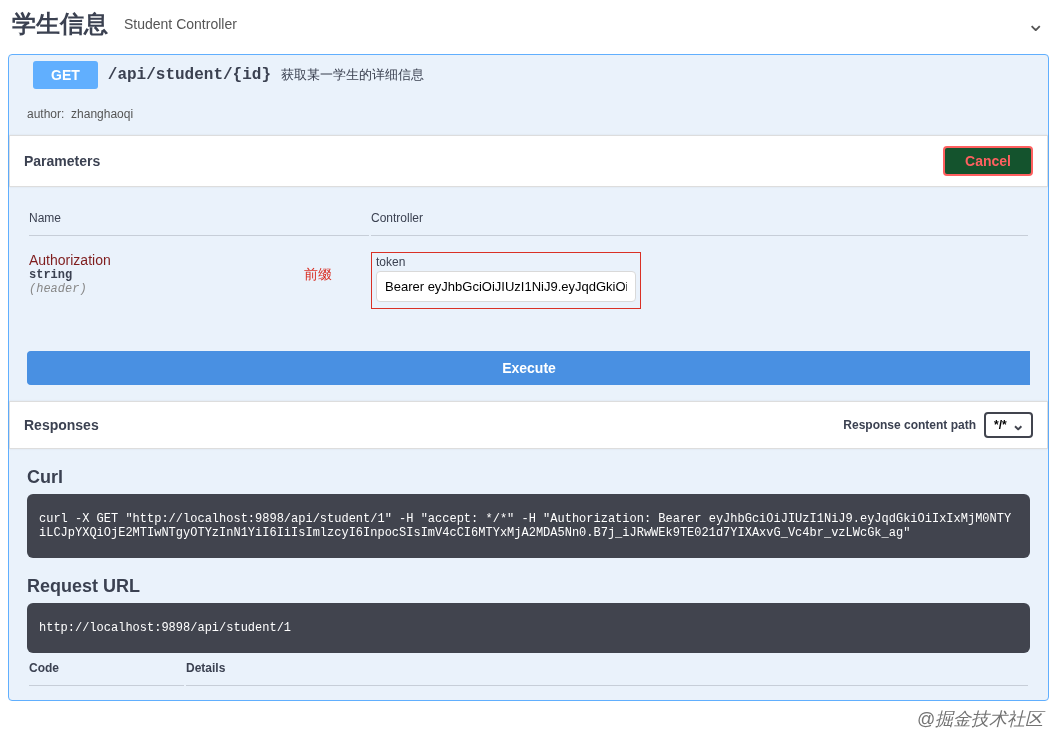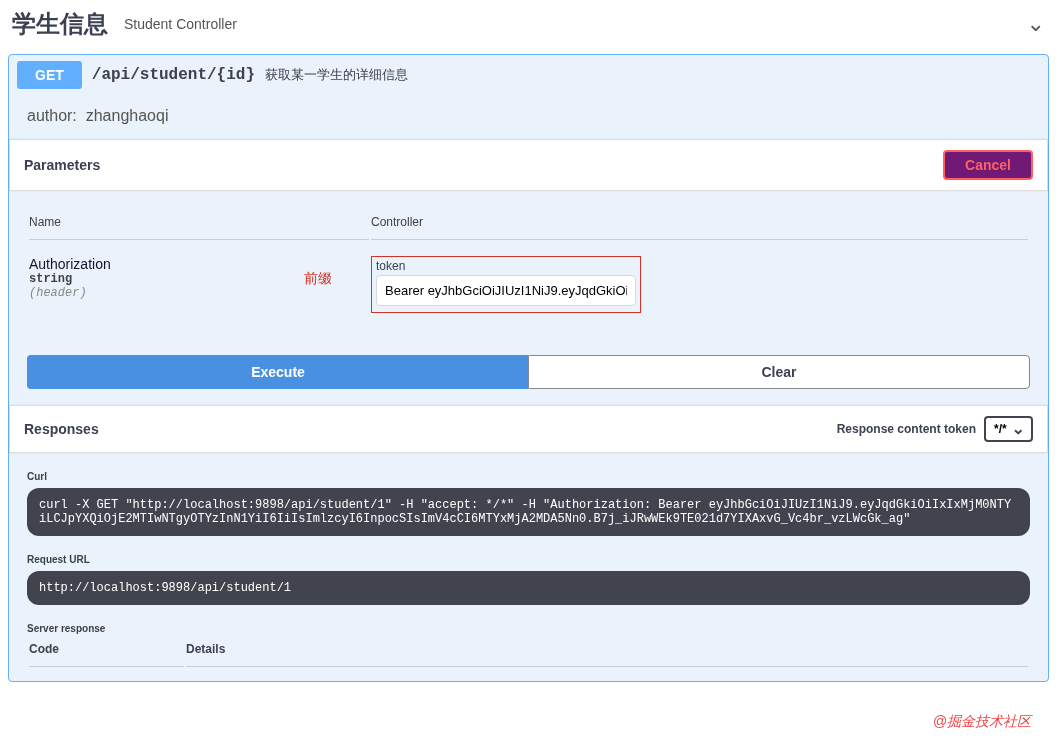--- a/index.html
+++ b/index.html
@@ -3,56 +3,56 @@
 <meta charset="utf-8">
 <style>
 * { box-sizing: border-box; margin: 0; padding: 0; }
 body { font-family: -apple-system, BlinkMacSystemFont, "Segoe UI", sans-serif; font-size: 14px; color: #3b4151; background: #fff; }
 .tag-section { padding: 0 8px; }
 .tag-header { display: flex; align-items: center; padding: 8px 4px; cursor: pointer; gap: 8px; }
 .tag-title { font-size: 24px; font-weight: 700; color: #3b4151; margin-right: 8px; }
 .tag-sub { font-size: 14px; color: #555; }
 .tag-chevron { margin-left: auto; font-size: 22px; color: #555; }
 .op { border: 1px solid #61affe; border-radius: 4px; margin: 6px 0; background: #eaf2fb; }
-.op-bar { display: flex; align-items: center; padding: 6px 8px; cursor: pointer; }
+.op-bar { display: flex; align-items: center; padding: 6px 24px; cursor: pointer; }
 .method { background: #61affe; color: #fff; font-weight: 700; font-size: 14px; padding: 6px 18px; border-radius: 3px; min-width: 60px; text-align: center; }
 .path { font-family: "Courier New", monospace; font-size: 16px; font-weight: 600; color: #3b4151; margin-left: 10px; }
 .op-desc { font-size: 13px; color: #3b4151; margin-left: 10px; }
 .op-body { padding: 12px 18px; }
-.author { font-size: 16px; color: #555; margin-bottom: 14px; }
+.author { font-size: 12px; color: #555; margin-bottom: 14px; }
 .params-hdr { display: flex; align-items: center; background: #fff; border: 1px solid #ddd; padding: 10px 14px; margin: 8px -18px; box-shadow: 0 0 2px rgba(0,0,0,0.08); }
 .params-hdr-title { font-weight: 700; font-size: 14px; }
-.cancel-btn { margin-left: auto; background: #701a75; border: 2px solid #ff6060; color: #ff6060; font-weight: 700; font-size: 14px; padding: 5px 20px; border-radius: 4px; cursor: pointer; }
+.cancel-btn { margin-left: auto; background: #14532d; border: 2px solid #ff6060; color: #ff6060; font-weight: 700; font-size: 14px; padding: 5px 20px; border-radius: 4px; cursor: pointer; }
 .param-table { width: 100%; margin-top: 22px; }
 .param-table th { text-align: left; font-weight: 400; font-size: 12px; color: #3b4151; padding: 0 0 10px 0; border-bottom: 1px solid rgba(59,65,81,0.2); }
 .param-table td { vertical-align: top; padding: 14px 0; }
 .th-name { width: 340px; }
-.param-name { font-size: 14px; font-weight: 400; color: #0f172a; }
+.param-name { font-size: 14px; font-weight: 400; color: #7f1d1d; }
 .param-type { font-size: 12px; font-weight: 700; color: #3b4151; font-family: "Courier New", monospace; }
 .param-in { font-size: 12px; color: #888; font-style: italic; font-family: "Courier New", monospace; }
 .param-desc-label { font-size: 12px; color: #3b4151; margin-bottom: 2px; }
 .param-input { width: 260px; padding: 7px 8px; border: 1px solid #d9d9d9; border-radius: 4px; font-size: 13px; background: #fff; }
 .prefix-note { color: #d93025; font-size: 14px; position: absolute; left: 275px; top: 28px; }
 .auth-cell { position: relative; }
 .red-box { border: 1px solid #d93025; padding: 2px 4px 6px 4px; display: inline-block; }
 .btn-row { display: flex; margin-top: 26px; }
 .btn-row button { flex: 1; padding: 8px; font-weight: 700; font-size: 14px; cursor: pointer; }
 .exec-btn { background: #4990e2; color: #fff; border: 1px solid #4990e2; border-right: none; border-radius: 4px 0 0 4px; }
 .clear-btn { background: #fff; color: #3b4151; border: 1px solid #888; border-radius: 0 4px 4px 0; }
 .resp-hdr { display: flex; align-items: center; background: #fff; border: 1px solid #ddd; padding: 10px 14px; margin: 16px -18px 0; box-shadow: 0 0 2px rgba(0,0,0,0.08); }
 .content-type-label { font-size: 12px; color: #3b4151; font-weight: 700; margin-right: 8px; }
 .content-type-select { border: 2px solid #41444e; border-radius: 4px; padding: 4px 24px 4px 8px; font-size: 12px; font-weight: 700; background: #fff; appearance: none; -webkit-appearance: none; position: relative; }
 .select-wrap { position: relative; }
 .select-wrap::after { content: "⌄"; position: absolute; right: 8px; top: 3px; font-size: 16px; font-weight: 700; pointer-events: none; color: #41444e; }
-.section-label { font-size: 10px; font-weight: 700; color: #3b4151; margin: 18px 0 6px; }
-.code-block { background: #41444e; color: #fff; font-family: "Courier New", monospace; font-size: 12px; padding: 10px 12px; border-radius: 12px; white-space: pre-wrap; word-break: break-all; }
+.section-label { font-size: 18px; font-weight: 700; color: #3b4151; margin: 18px 0 6px; }
+.code-block { background: #41444e; color: #fff; font-family: "Courier New", monospace; font-size: 12px; padding: 18px 12px; border-radius: 6px; white-space: pre-wrap; word-break: break-all; }
 .resp-table { width: 100%; margin-top: 6px; }
 .resp-table th { text-align: left; font-weight: 700; font-size: 12px; color: #3b4151; padding: 0 0 10px 0; border-bottom: 1px solid rgba(59,65,81,0.2); }
 .th-code { width: 155px; }
-.watermark { position: fixed; right: 26px; bottom: 10px; font-size: 14px; color: #ef4444; font-style: italic; }
+.watermark { position: fixed; right: 14px; bottom: 10px; font-size: 18px; color: #737373; font-style: italic; }
 </style>
 </head>
 <body>
 
 <div class="tag-section">
   <div class="tag-header">
     <span class="tag-title">学生信息</span>
     <span class="tag-sub">Student Controller</span>
     <span class="tag-chevron">⌄</span>
   </div>
@@ -94,41 +94,39 @@
                 <div class="param-desc-label">token</div>
                 <input class="param-input" value="Bearer eyJhbGciOiJIUzI1NiJ9.eyJqdGkiOiIx" style="">
               </div>
             </td>
           </tr>
         </tbody>
       </table>
 
       <div class="btn-row">
         <button class="exec-btn">Execute</button>
-        <button class="clear-btn">Clear</button>
       </div>
 
       <div class="resp-hdr">
         <span class="params-hdr-title">Responses</span>
         <span style="margin-left:auto"></span>
-        <span class="content-type-label">Response content token</span>
+        <span class="content-type-label">Response content path</span>
         <span class="select-wrap">
           <select class="content-type-select">
             <option>*/*</option>
           </select>
         </span>
       </div>
 
       <div class="section-label">Curl</div>
       <pre class="code-block">curl -X GET "http://localhost:9898/api/student/1" -H "accept: */*" -H "Authorization: Bearer eyJhbGciOiJIUzI1NiJ9.eyJqdGkiOiIxIxMjM0NTYiLCJpYXQiOjE2MTIwNTgyOTYzInN1YiI6IiIsImlzcyI6InpocSIsImV4cCI6MTYxMjA2MDA5Nn0.B7j_iJRwWEk9TE021d7YIXAxvG_Vc4br_vzLWcGk_ag"</pre>
 
       <div class="section-label">Request URL</div>
       <pre class="code-block">http://localhost:9898/api/student/1</pre>
 
-      <div class="section-label">Server response</div>
 
       <table class="resp-table">
         <thead>
           <tr>
             <th class="th-code">Code</th>
             <th>Details</th>
           </tr>
         </thead>
 
       </table>

